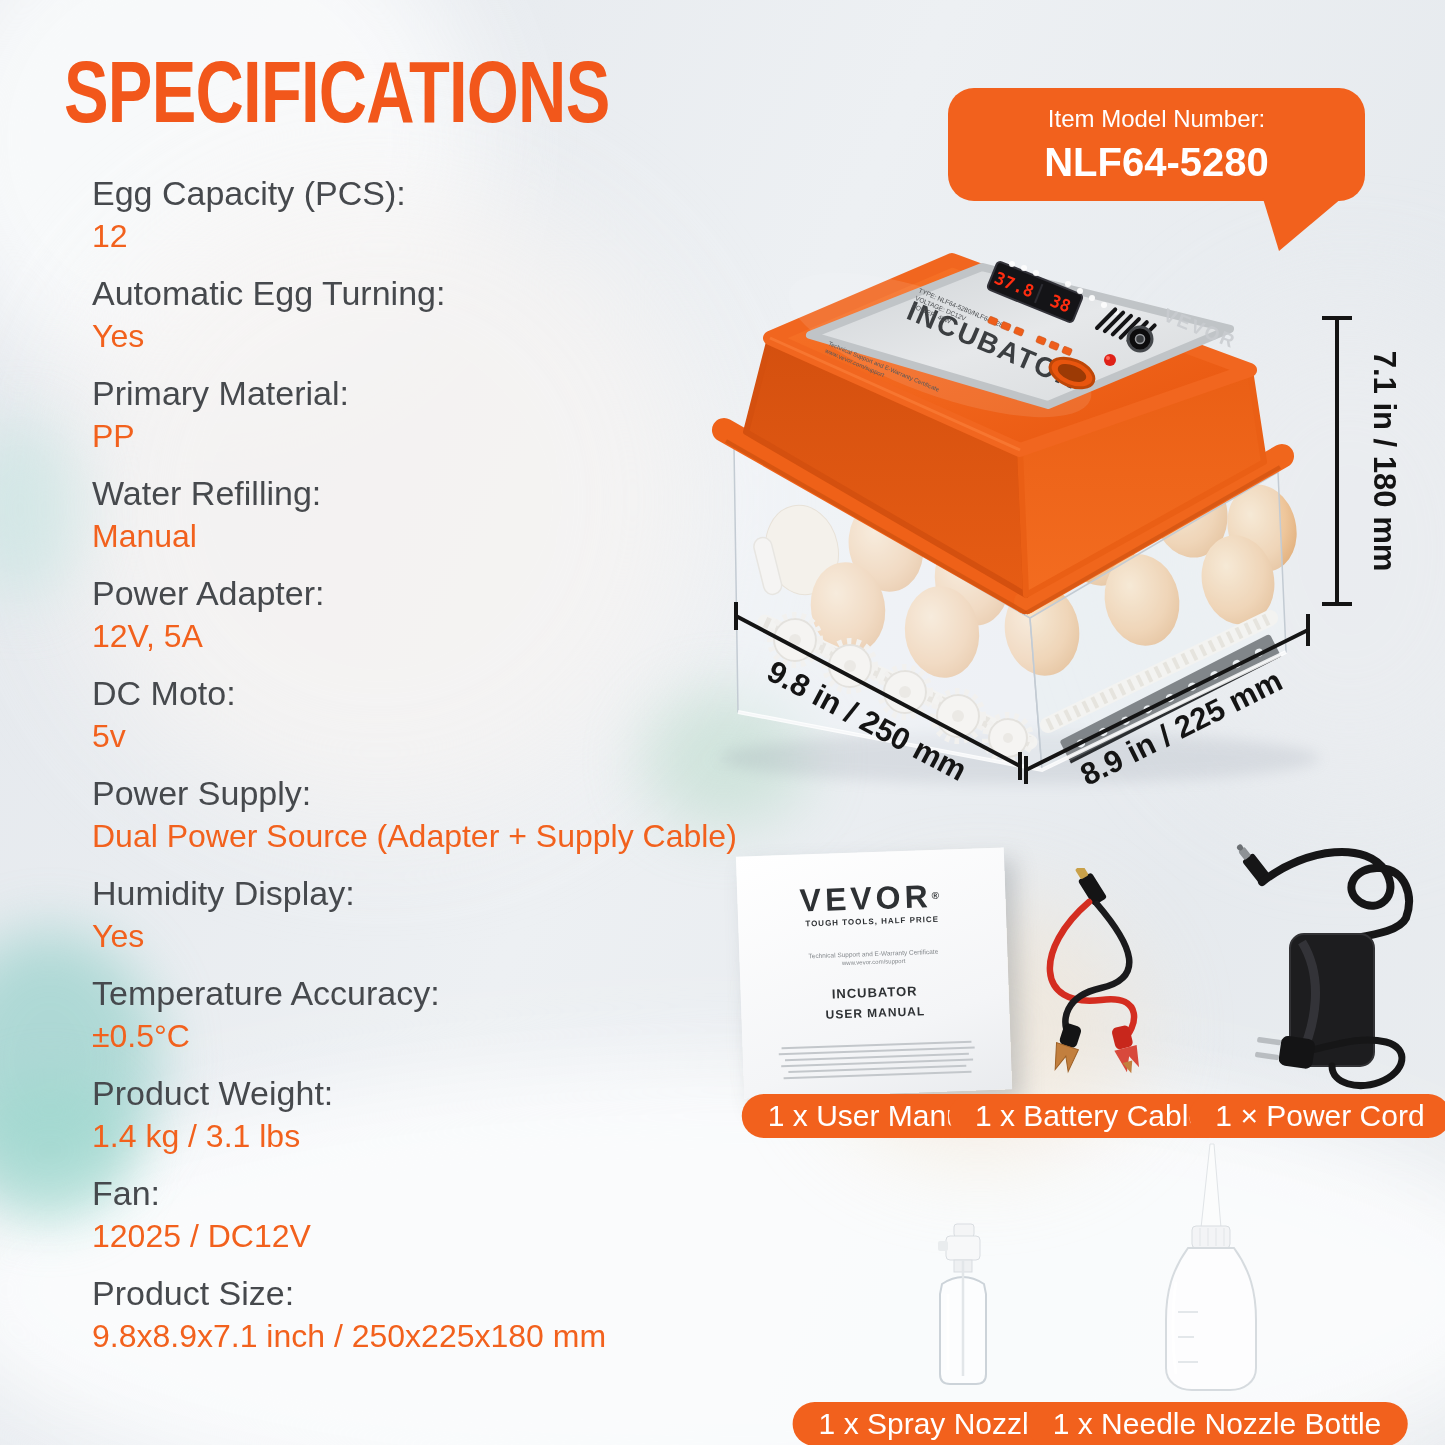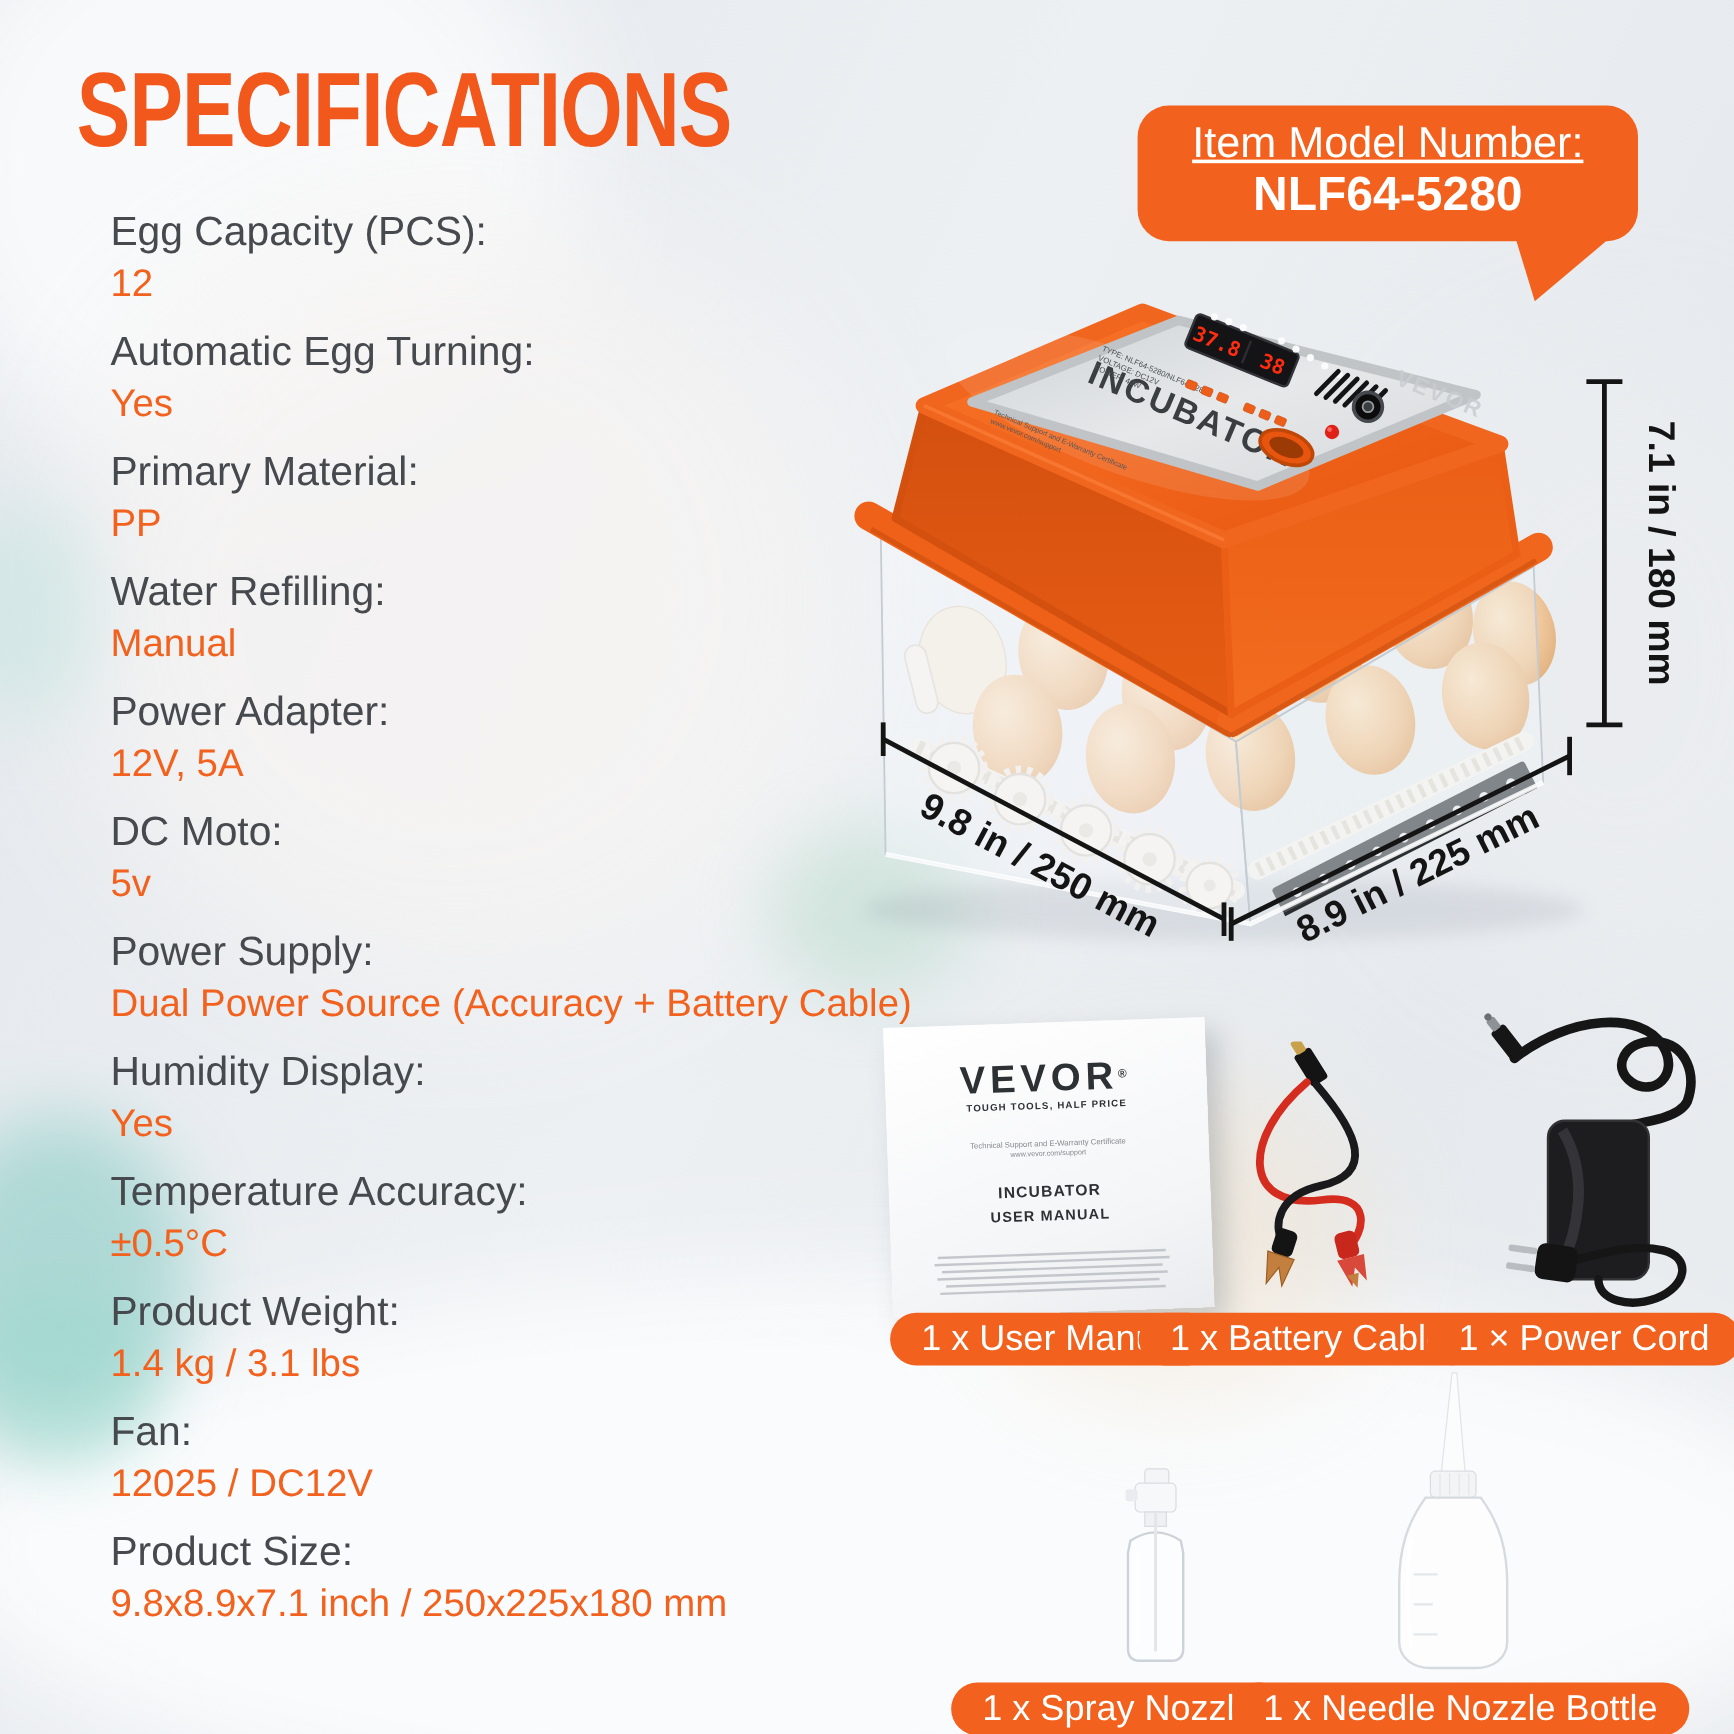--- a/index.html
+++ b/index.html
@@ -23,21 +23,21 @@
   .specs { position:absolute; left:68px; top:172px; width:700px;margin-left:24px; }
   .spec { margin-bottom:14px; }
   .spec-label { display:block; font-size:34px; line-height:42px; color:#46494d; }
   .spec-value { display:block; font-size:32px; line-height:44px; font-weight:normal; color:#f2611d; white-space:nowrap; }
 
   
   .bubble {
     position:absolute; left:948px; top:88px; width:417px; height:113px;
     background:#f2611d; border-radius:26px; color:#fff; text-align:center; padding-top:11px;
   }
-  .bubble-line1 { font-size:36px; line-height:40px;text-decoration:underline; }
+  .bubble-line1 { font-size:24px; line-height:40px; }
   .bubble-line2 { font-size:40px; line-height:46px; font-weight:bold; }
   .bubble-tail {
     position:absolute; left:1252px; top:198px; width:90px; height:53px; background:#f2611d;
     -webkit-clip-path:polygon(12% 0, 100% 0, 30% 100%); clip-path:polygon(12% 0, 100% 0, 30% 100%);
   }
 
   
   .layer { position:absolute; }
 
   
@@ -101,21 +101,21 @@
     <div class="spec">
       <span class="spec-label">Power Adapter:</span>
       <span class="spec-value">12V, 5A</span>
     </div>
     <div class="spec">
       <span class="spec-label">DC Moto:</span>
       <span class="spec-value">5v</span>
     </div>
     <div class="spec">
       <span class="spec-label">Power Supply:</span>
-      <span class="spec-value">Dual Power Source (Accuracy + Battery Cable)</span>
+      <span class="spec-value">Dual Power Source (Adapter + Supply Cable)</span>
     </div>
     <div class="spec">
       <span class="spec-label">Humidity Display:</span>
       <span class="spec-value">Yes</span>
     </div>
     <div class="spec">
       <span class="spec-label">Temperature Accuracy:</span>
       <span class="spec-value">±0.5°C</span>
     </div>
     <div class="spec">

